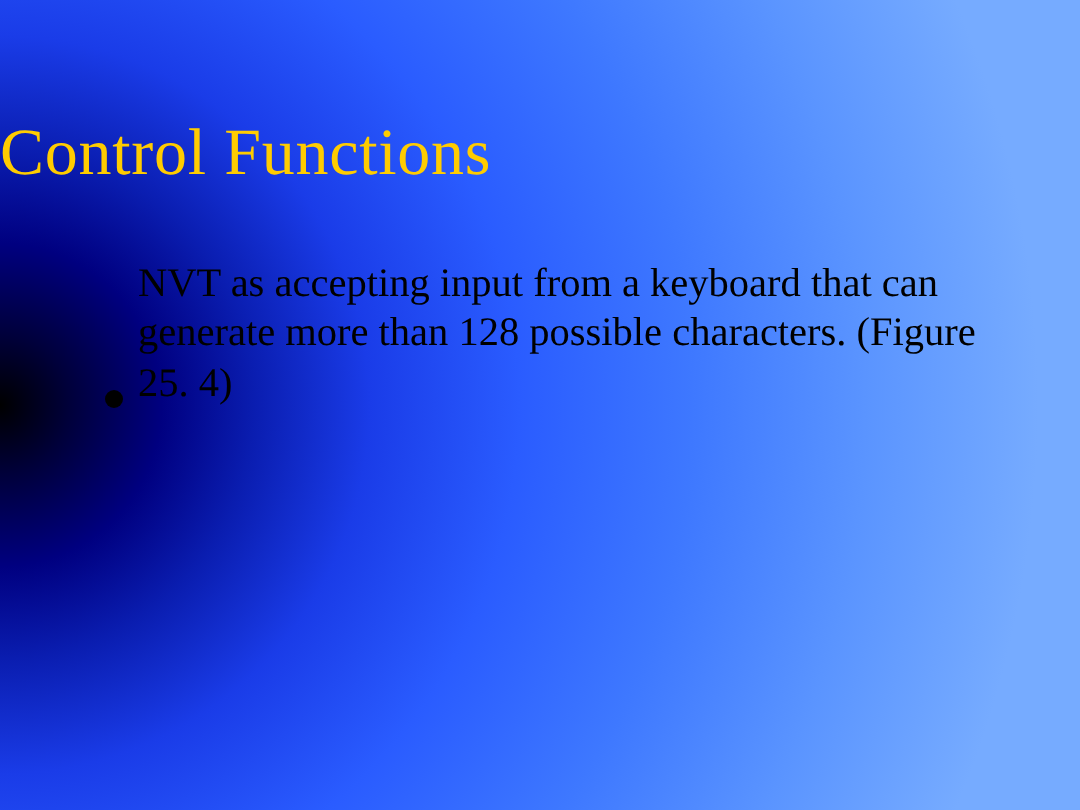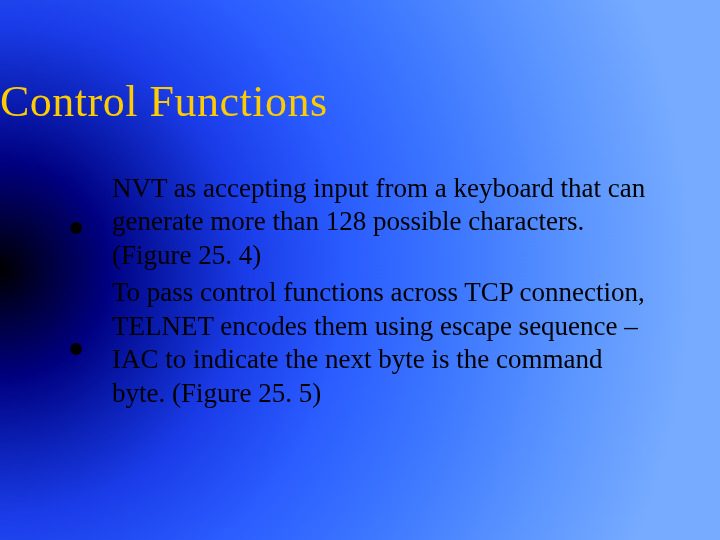--- a/index.html
+++ b/index.html
@@ -31,23 +31,22 @@
     position: absolute;
     top: 172px;
     left: 70px;
     right: 60px;
     color: #000000;
     font-size: 27px;
     line-height: 1.24;
   }
   .bullet {
     display: flex;
-    align-items: center;
+    align-items: flex-end;
     margin-bottom: 4px;
-    gap: 20px;
   }
   .dot {
     width: 12px;
     height: 12px;
     background: #000000;
     border-radius: 50%;
     flex-shrink: 0;
     margin-top: 11px;
     margin-right: 10px;
   }
@@ -58,18 +57,14 @@
 </head>
 <body>
 
 <div class="slide">
   <div class="title">Control Functions</div>
   <div class="content">
     <div class="bullet">
       <div class="dot"></div>
       <div class="bullet-text">NVT as accepting input from a keyboard that can generate more than 128 possible characters. (Figure 25. 4)</div>
     </div>
-    <div class="bullet">
-      <div class="dot"></div>
-      <div class="bullet-text">To pass control functions across TCP connection, TELNET encodes them using escape sequence – IAC to indicate the next byte is the command byte. (Figure 25. 5)</div>
-    </div>
   </div>
 </div>
 
 </body></html>

